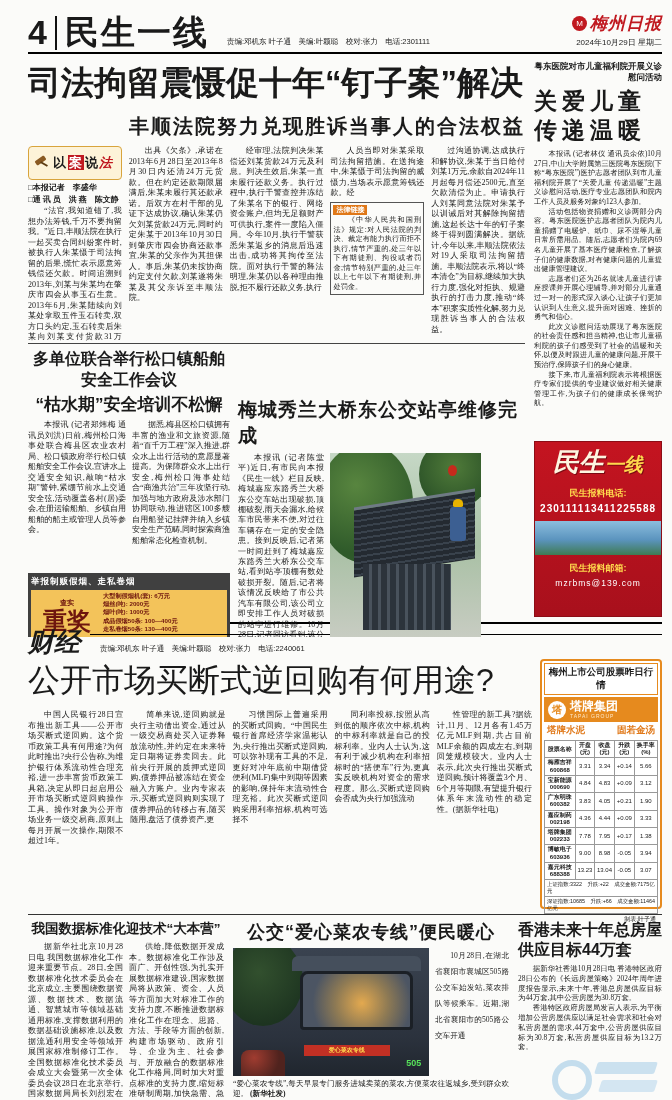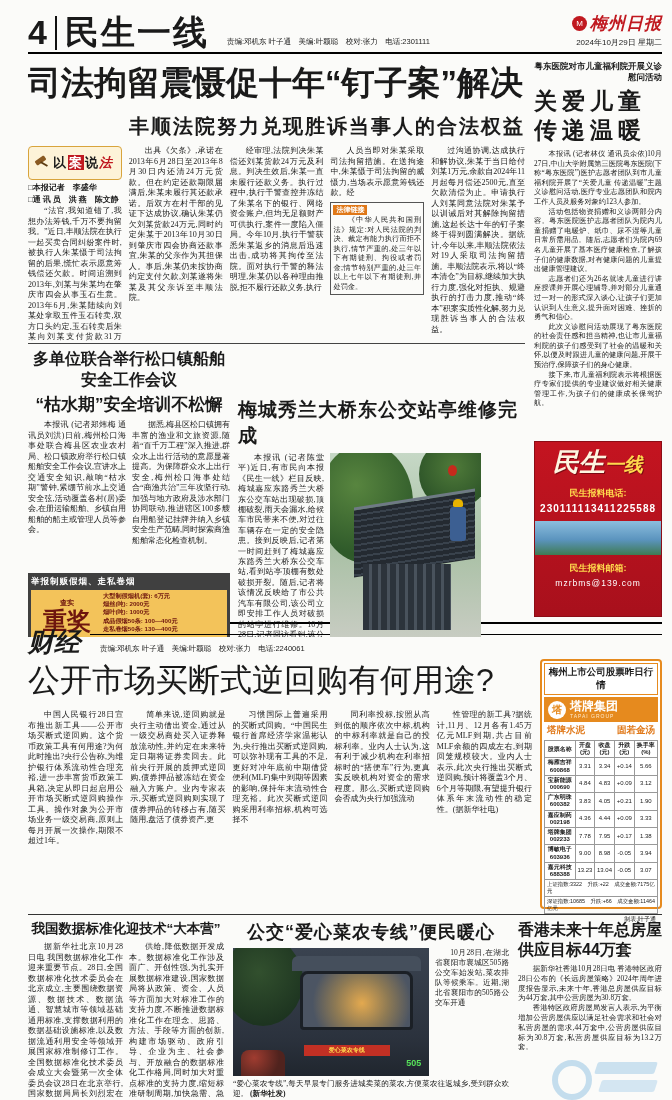--- a/index.html
+++ b/index.html
@@ -124,21 +124,21 @@
   .b-mid { width:276px; flex:none; }
   .busline-h { font-family:"Liberation Sans",sans-serif; font-size:18px; font-weight:900; letter-spacing:1px; text-align:center; margin-bottom:4px; }
   .bl-flex { display:flex; gap:6px; }
   .bus-photo { width:196px; height:128px; flex:none; position:relative; background:linear-gradient(180deg,#3a4350 0%,#2b323d 70%,#20262e 100%); overflow:hidden; }
   .bp-tree { position:absolute; left:-10px; top:-12px; width:80px; height:90px; border-radius:50%; background:radial-gradient(circle at 45% 40%, #32502e, #1d3420 75%); }
   .windshield { position:absolute; left:34%; top:18%; width:58%; height:46%; border-radius:8px 8px 4px 4px; background:radial-gradient(circle at 55% 55%, #e3a94f 0%, #8e7a54 40%, #4c5563 75%); border:3px solid #1b2026; }
   .bp-roof { position:absolute; left:30%; top:6%; width:66%; height:12%; background:#454f5c; border-radius:6px 6px 0 0; }
   .bp-banner { position:absolute; left:36%; bottom:16%; width:44%; background:#c23024; color:#ffd94d; font-size:6px; font-weight:bold; text-align:center; padding:1px 0; font-family:"Liberation Sans",sans-serif; }
   .bp-route { position:absolute; right:4%; bottom:6%; color:#57e05a; font-family:"Liberation Sans",sans-serif; font-weight:bold; font-size:9px; }
   .bp-people { position:absolute; left:4%; bottom:0; width:44px; height:26px; background:radial-gradient(circle at 30% 30%, #a03c30, #50231e 70%); border-radius:8px 8px 0 0; }
-  .bl-text { flex:1; font-size:7.6px; line-height:10px; text-align:justify; }
+  .bl-text { flex:1; font-size:7.6px; line-height:16px; text-align:justify; }
   .bl-bottom { font-size:7.6px; line-height:10px; text-align:justify; margin-top:3px; }
   .bl-credit { font-weight:bold; }
   .b-right { flex:1; position:relative; }
   .hk-h { font-family:"Liberation Sans",sans-serif; font-size:16px; font-weight:900; line-height:20px; margin-bottom:4px; }
   .b-right p { font-size:7.4px; line-height:9.8px; text-align:justify; }
   .watermark { position:absolute; right:-4px; bottom:-2px; width:118px; height:54px; opacity:.5; pointer-events:none; }
   .wm-ring { position:absolute; left:4px; top:6px; width:40px; height:40px; border:6px solid #8fc0e2; border-radius:50%; }
   .wm-bar1 { position:absolute; left:48px; top:8px; width:60px; height:12px; background:#9cc8e6; transform:skewX(-18deg); border-radius:2px; }
   .wm-bar2 { position:absolute; left:52px; top:26px; width:56px; height:12px; background:#aed3ec; transform:skewX(-18deg); border-radius:2px; }
 </style>

